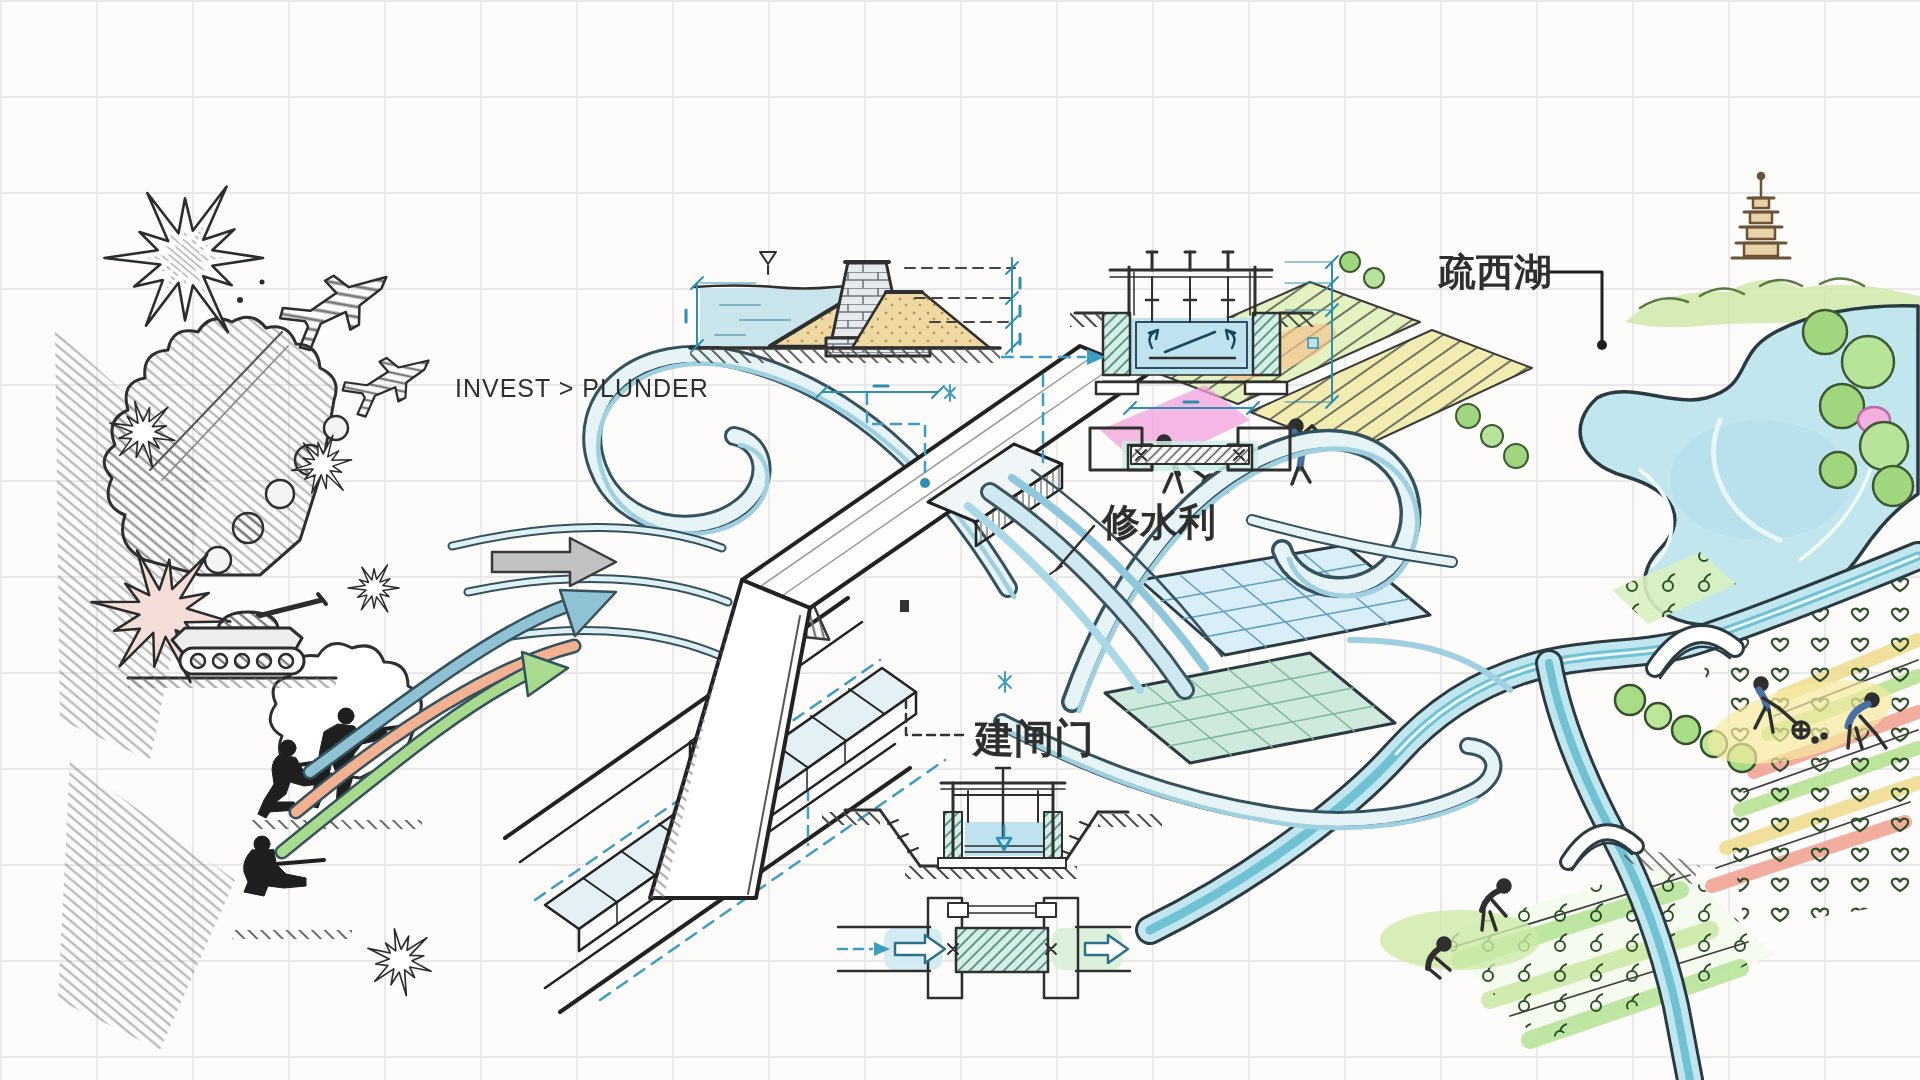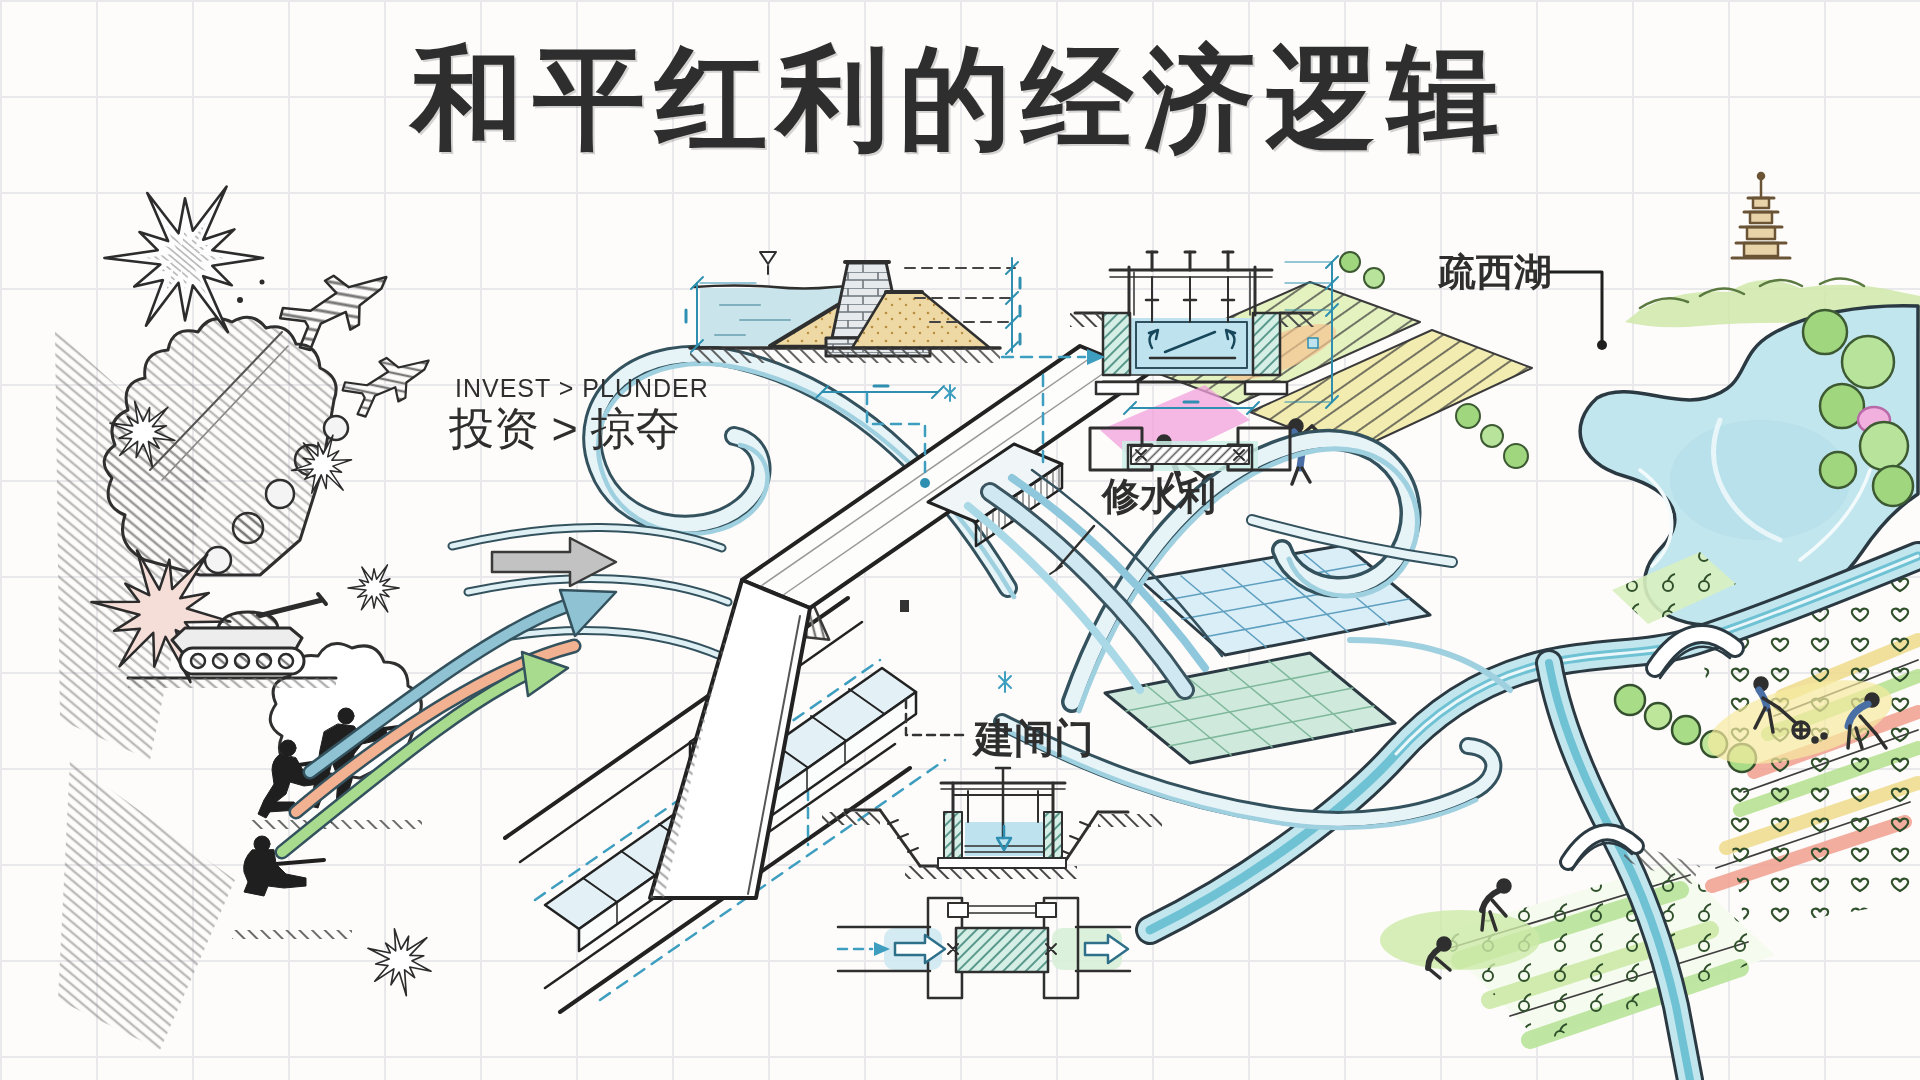--- a/index.html
+++ b/index.html
@@ -15,21 +15,21 @@
   svg.art{position:absolute;left:0;top:0;width:1920px;height:1080px;}
   svg .sk{stroke-linecap:round;stroke-linejoin:round;}
   .label{position:absolute;color:var(--ink,#2e2e2e);font-weight:400;white-space:nowrap;z-index:5;}
   .title{
     left:0;right:0;top:24px;text-align:center;
     font-size:112px;font-weight:800;letter-spacing:10px;color:var(--ink,#2e2e2e);
     text-shadow:2px 2px 0 rgba(70,70,70,.22);
   }
   .slogan-en{left:455px;top:374px;font-size:25px;letter-spacing:1px;}
   .slogan-zh{left:449px;top:399px;font-size:45px;}
-  .lbl-irrigation{left:1102px;top:471px;font-size:38px;font-weight:600;}
+  .lbl-irrigation{left:1102px;top:497px;font-size:38px;font-weight:600;}
   .lbl-gate{left:974px;top:711px;font-size:40px;font-weight:700;}
   .lbl-lake{left:1438px;top:247px;font-size:38px;font-weight:600;font-family:Liberation Mono, monospace;}
 </style>
 </head>
 <body>
 
 <div class="canvas">
 
 <svg class="art" viewBox="0 0 1920 1080">
 <defs>
@@ -545,20 +545,18 @@
   <path d="M310,772 C420,690 500,630 566,606" stroke="#8fc3d4" stroke-width="10"></path>
   <polygon points="560,590 616,592 575,636" fill="#8fc3d4" stroke="#33525e" stroke-width="2.5"></polygon>
   <path d="M296,812 C430,700 520,660 574,646" stroke="#33525e" stroke-width="15"></path>
   <path d="M296,812 C430,700 520,660 574,646" stroke="#f2b190" stroke-width="10"></path>
   <path d="M282,852 C420,740 472,700 530,672" stroke="#33525e" stroke-width="15"></path>
   <path d="M282,852 C420,740 472,700 530,672" stroke="#a9db8e" stroke-width="10"></path>
   <polygon points="522,652 568,668 528,696" fill="#a9db8e" stroke="#33525e" stroke-width="2.5"></polygon>
 </g>
 </svg>
 
-<div class="label title">和平红利的经济逻辑</div>
 <div class="label slogan-en">INVEST &gt; PLUNDER</div>
-<div class="label slogan-zh">投资 &gt; 掠夺</div>
 <div class="label lbl-irrigation">修水利</div>
 <div class="label lbl-gate">建闸门</div>
 <div class="label lbl-lake">疏西湖</div>
 
 </div>
 
 </body></html>

